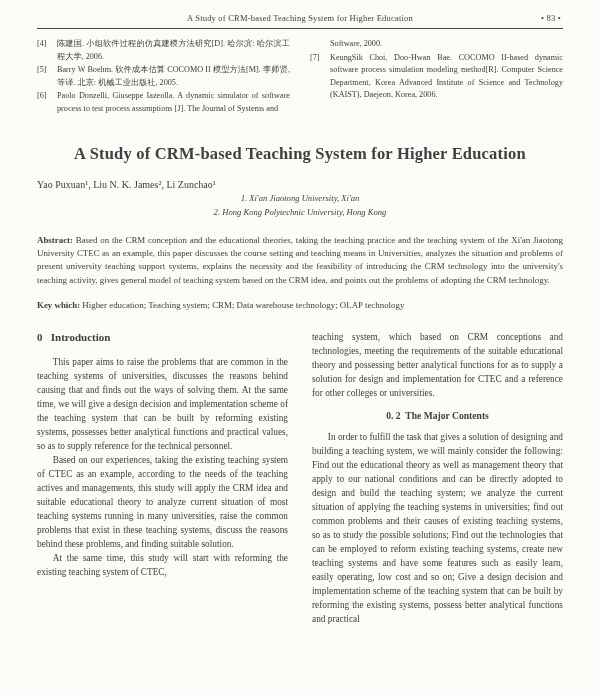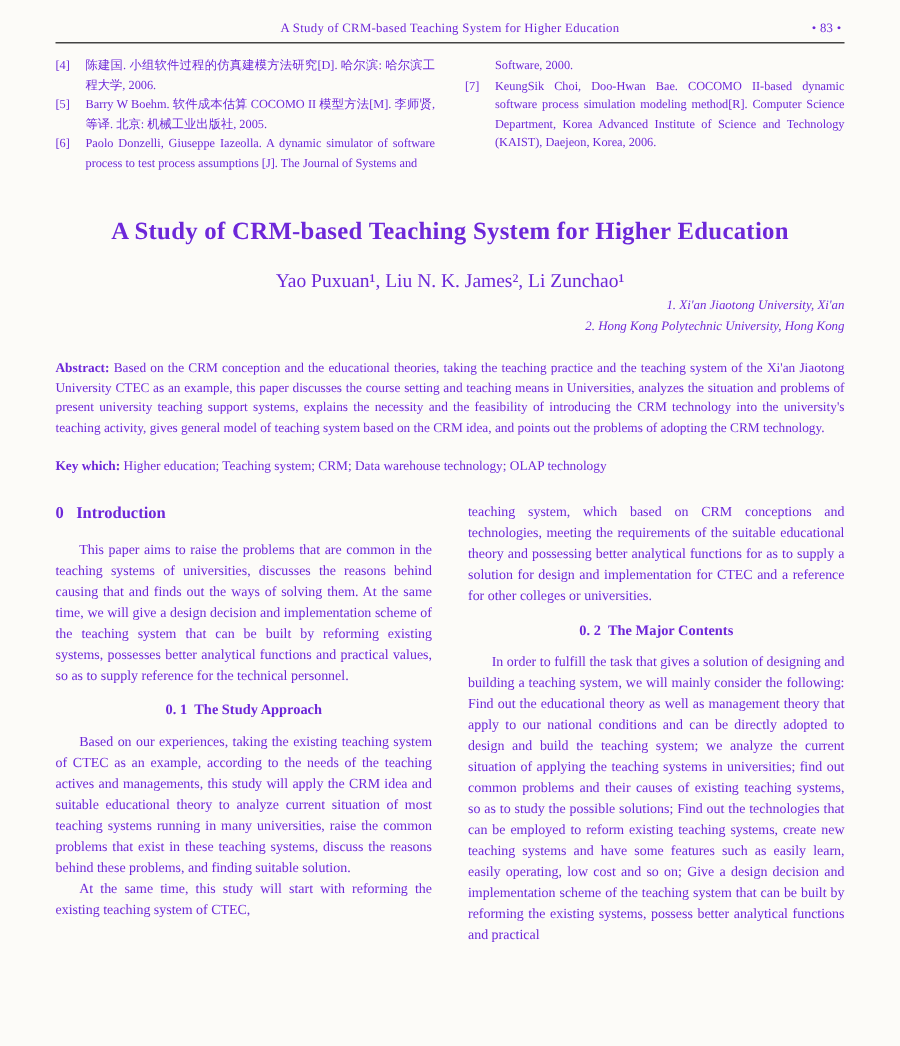--- a/index.html
+++ b/index.html
@@ -5,21 +5,21 @@
   html, body {
     margin: 0;
     padding: 0;
     background: #d9d9d9;
   }
   .page {
     width: 600px;
     height: 697px;
     margin: 0 auto;
     background: #fcfbf8;
-    color: #6d28d9;
+    color: #404040;
     font-family: "Liberation Serif", serif;
     box-sizing: border-box;
     padding: 10px 37px 0 37px;
     position: relative;
     overflow: hidden;
   }
   
   .running-header {
     position: relative;
     text-align: center;
@@ -50,26 +50,25 @@
   .ref-text { flex: 1; text-align: justify; }
   
   .title {
     font-size: 16.5px;
     font-weight: bold;
     text-align: center;
     margin: 27px 0 0 0;
     letter-spacing: 0.2px;
   }
   .authors {
-    text-align: center;
-    font-size: 13px;
+    font-size: 10px;
     margin-top: 15px;
   }
   .affiliation {
-    text-align: right;
+    text-align: center;
     font-style: italic;
     font-size: 8.6px;
     margin-top: 3px;
     line-height: 11.5px;
   }
   
   .abstract {
     font-size: 8.9px;
     line-height: 13.4px;
     text-align: justify;
@@ -154,21 +153,20 @@
   <div class="affiliation">2. Hong Kong Polytechnic University, Hong Kong</div>
 
   <p class="abstract"><b class="inline-label">Abstract:</b> <span>Based on the CRM conception and the educational theories, taking the teaching practice and the teaching system of the Xi'an Jiaotong University CTEC as an example, this paper discusses the course setting and teaching means in Universities, analyzes the situation and problems of present university teaching support systems, explains the necessity and the feasibility of introducing the CRM technology into the university's teaching activity, gives general model of teaching system based on the CRM idea, and points out the problems of adopting the CRM technology.</span></p>
 
   <p class="keywords"><b class="inline-label">Key which:</b> <span>Higher education; Teaching system; CRM; Data warehouse technology; OLAP technology</span></p>
 
   <section class="body-columns">
     <div class="col">
       <h2 class="section-heading">0&nbsp;&nbsp;&nbsp;Introduction</h2>
       <p class="para indent">This paper aims to raise the problems that are common in the teaching systems of universities, discusses the reasons behind causing that and finds out the ways of solving them. At the same time, we will give a design decision and implementation scheme of the teaching system that can be built by reforming existing systems, possesses better analytical functions and practical values, so as to supply reference for the technical personnel.</p>
-      <h3 class="subsection-heading">0. 1&nbsp;&nbsp;The Study Approach</h3>
       <p class="para indent">Based on our experiences, taking the existing teaching system of CTEC as an example, according to the needs of the teaching actives and managements, this study will apply the CRM idea and suitable educational theory to analyze current situation of most teaching systems running in many universities, raise the common problems that exist in these teaching systems, discuss the reasons behind these problems, and finding suitable solution.</p>
       <p class="para indent">At the same time, this study will start with reforming the existing teaching system of CTEC,</p>
     </div>
     <div class="col">
       <p class="para">teaching system, which based on CRM conceptions and technologies, meeting the requirements of the suitable educational theory and possessing better analytical functions for as to supply a solution for design and implementation for CTEC and a reference for other colleges or universities.</p>
       <h3 class="subsection-heading">0. 2&nbsp;&nbsp;The Major Contents</h3>
       <p class="para indent">In order to fulfill the task that gives a solution of designing and building a teaching system, we will mainly consider the following: Find out the educational theory as well as management theory that apply to our national conditions and can be directly adopted to design and build the teaching system; we analyze the current situation of applying the teaching systems in universities; find out common problems and their causes of existing teaching systems, so as to study the possible solutions; Find out the technologies that can be employed to reform existing teaching systems, create new teaching systems and have some features such as easily learn, easily operating, low cost and so on; Give a design decision and implementation scheme of the teaching system that can be built by reforming the existing systems, possess better analytical functions and practical</p>
     </div>
   </section>
 

